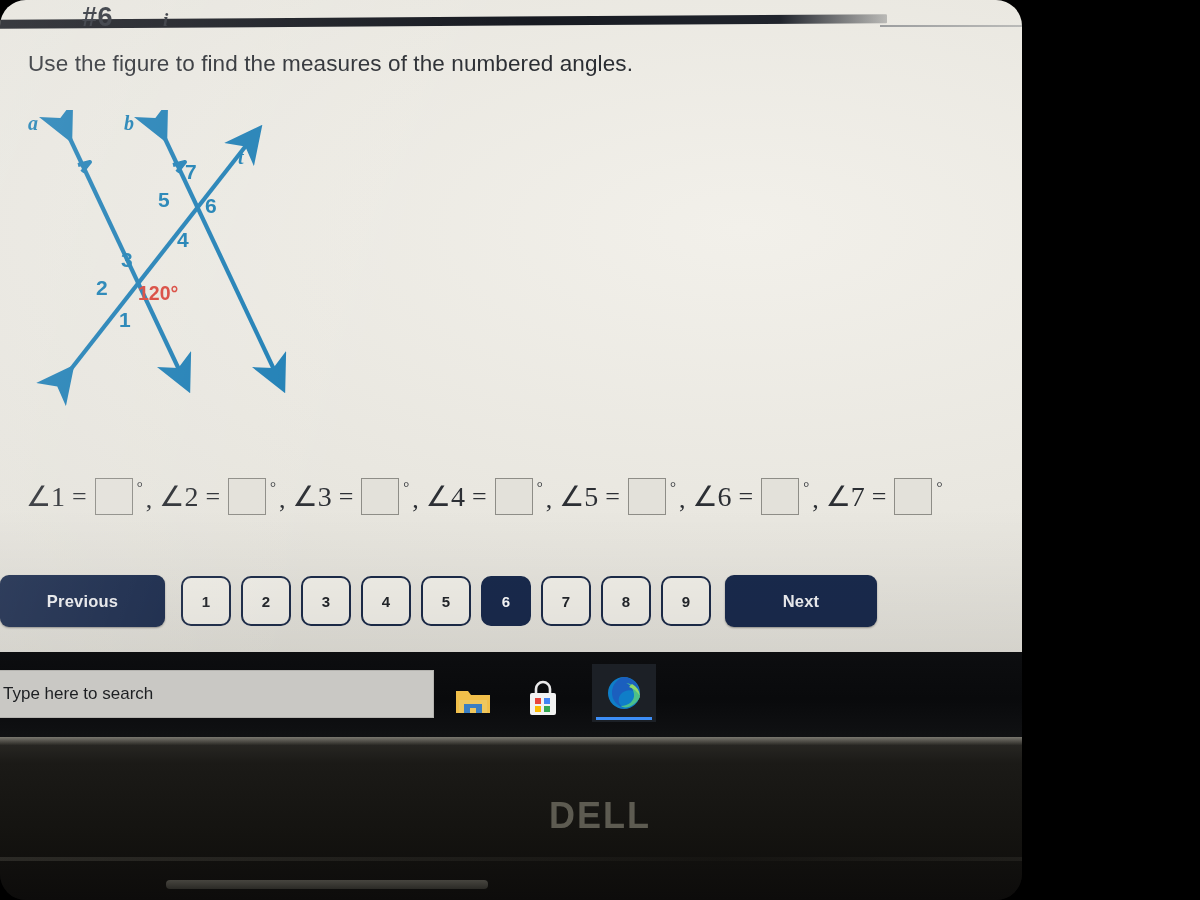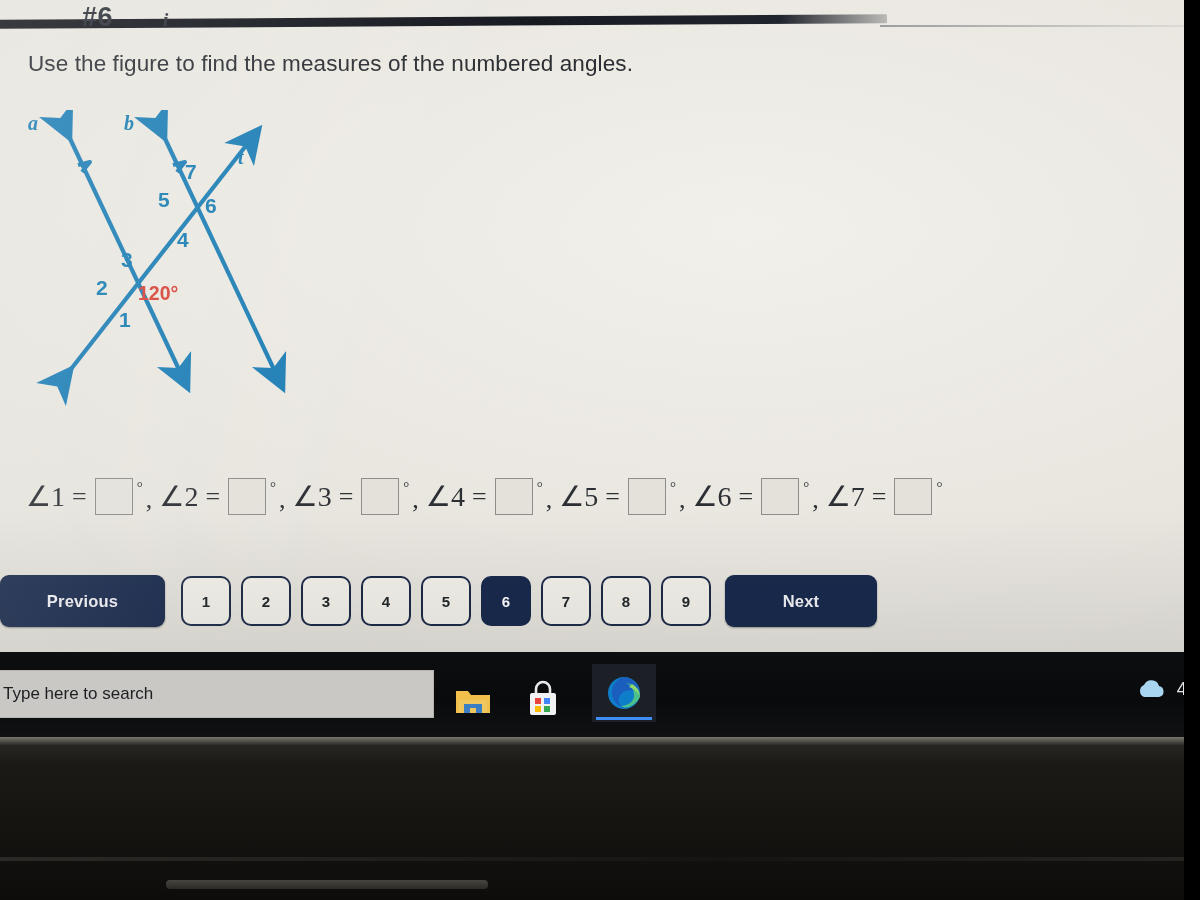--- a/index.html
+++ b/index.html
@@ -9,24 +9,25 @@
   }
   body {
     width: 1200px;
     height: 900px;
     overflow: hidden;
     font-family: "Liberation Sans", sans-serif;
   }
 
   #screenshot {
     position: relative;
-    width: 1184px;
+    width: 1022px;
     height: 900px;
     overflow: hidden;
     background: #0a0a0a;
+    border-radius: 26px;
   }
 
   
   .screen {
     position: absolute;
     left: 0; top: 0;
     width: 1200px;
     height: 652px;
     background:
       radial-gradient(120% 100% at 62% 35%, #f2f0ea 0%, #e9e7e0 45%, #dedcd4 100%);
@@ -530,17 +531,18 @@
     <div class="weather">
       <svg width="34" height="26" viewBox="0 0 34 26">
         <path d="M10,21 A6.5,6.5 0 0 1 10,9 A8,8 0 0 1 25,10 A5.6,5.6 0 0 1 25,21 Z" fill="#a8d6f0"></path>
       </svg>
       <span class="weather-temp">49°</span>
     </div>
   </div>
 
   <div class="bezel">
     <div class="bezel-hl"></div>
+    <div class="dell-logo">DELL</div>
     <div class="bezel-edge-l"></div>
     <div class="hinge"></div>
   </div>
 
 </div>
 
 </body></html>

